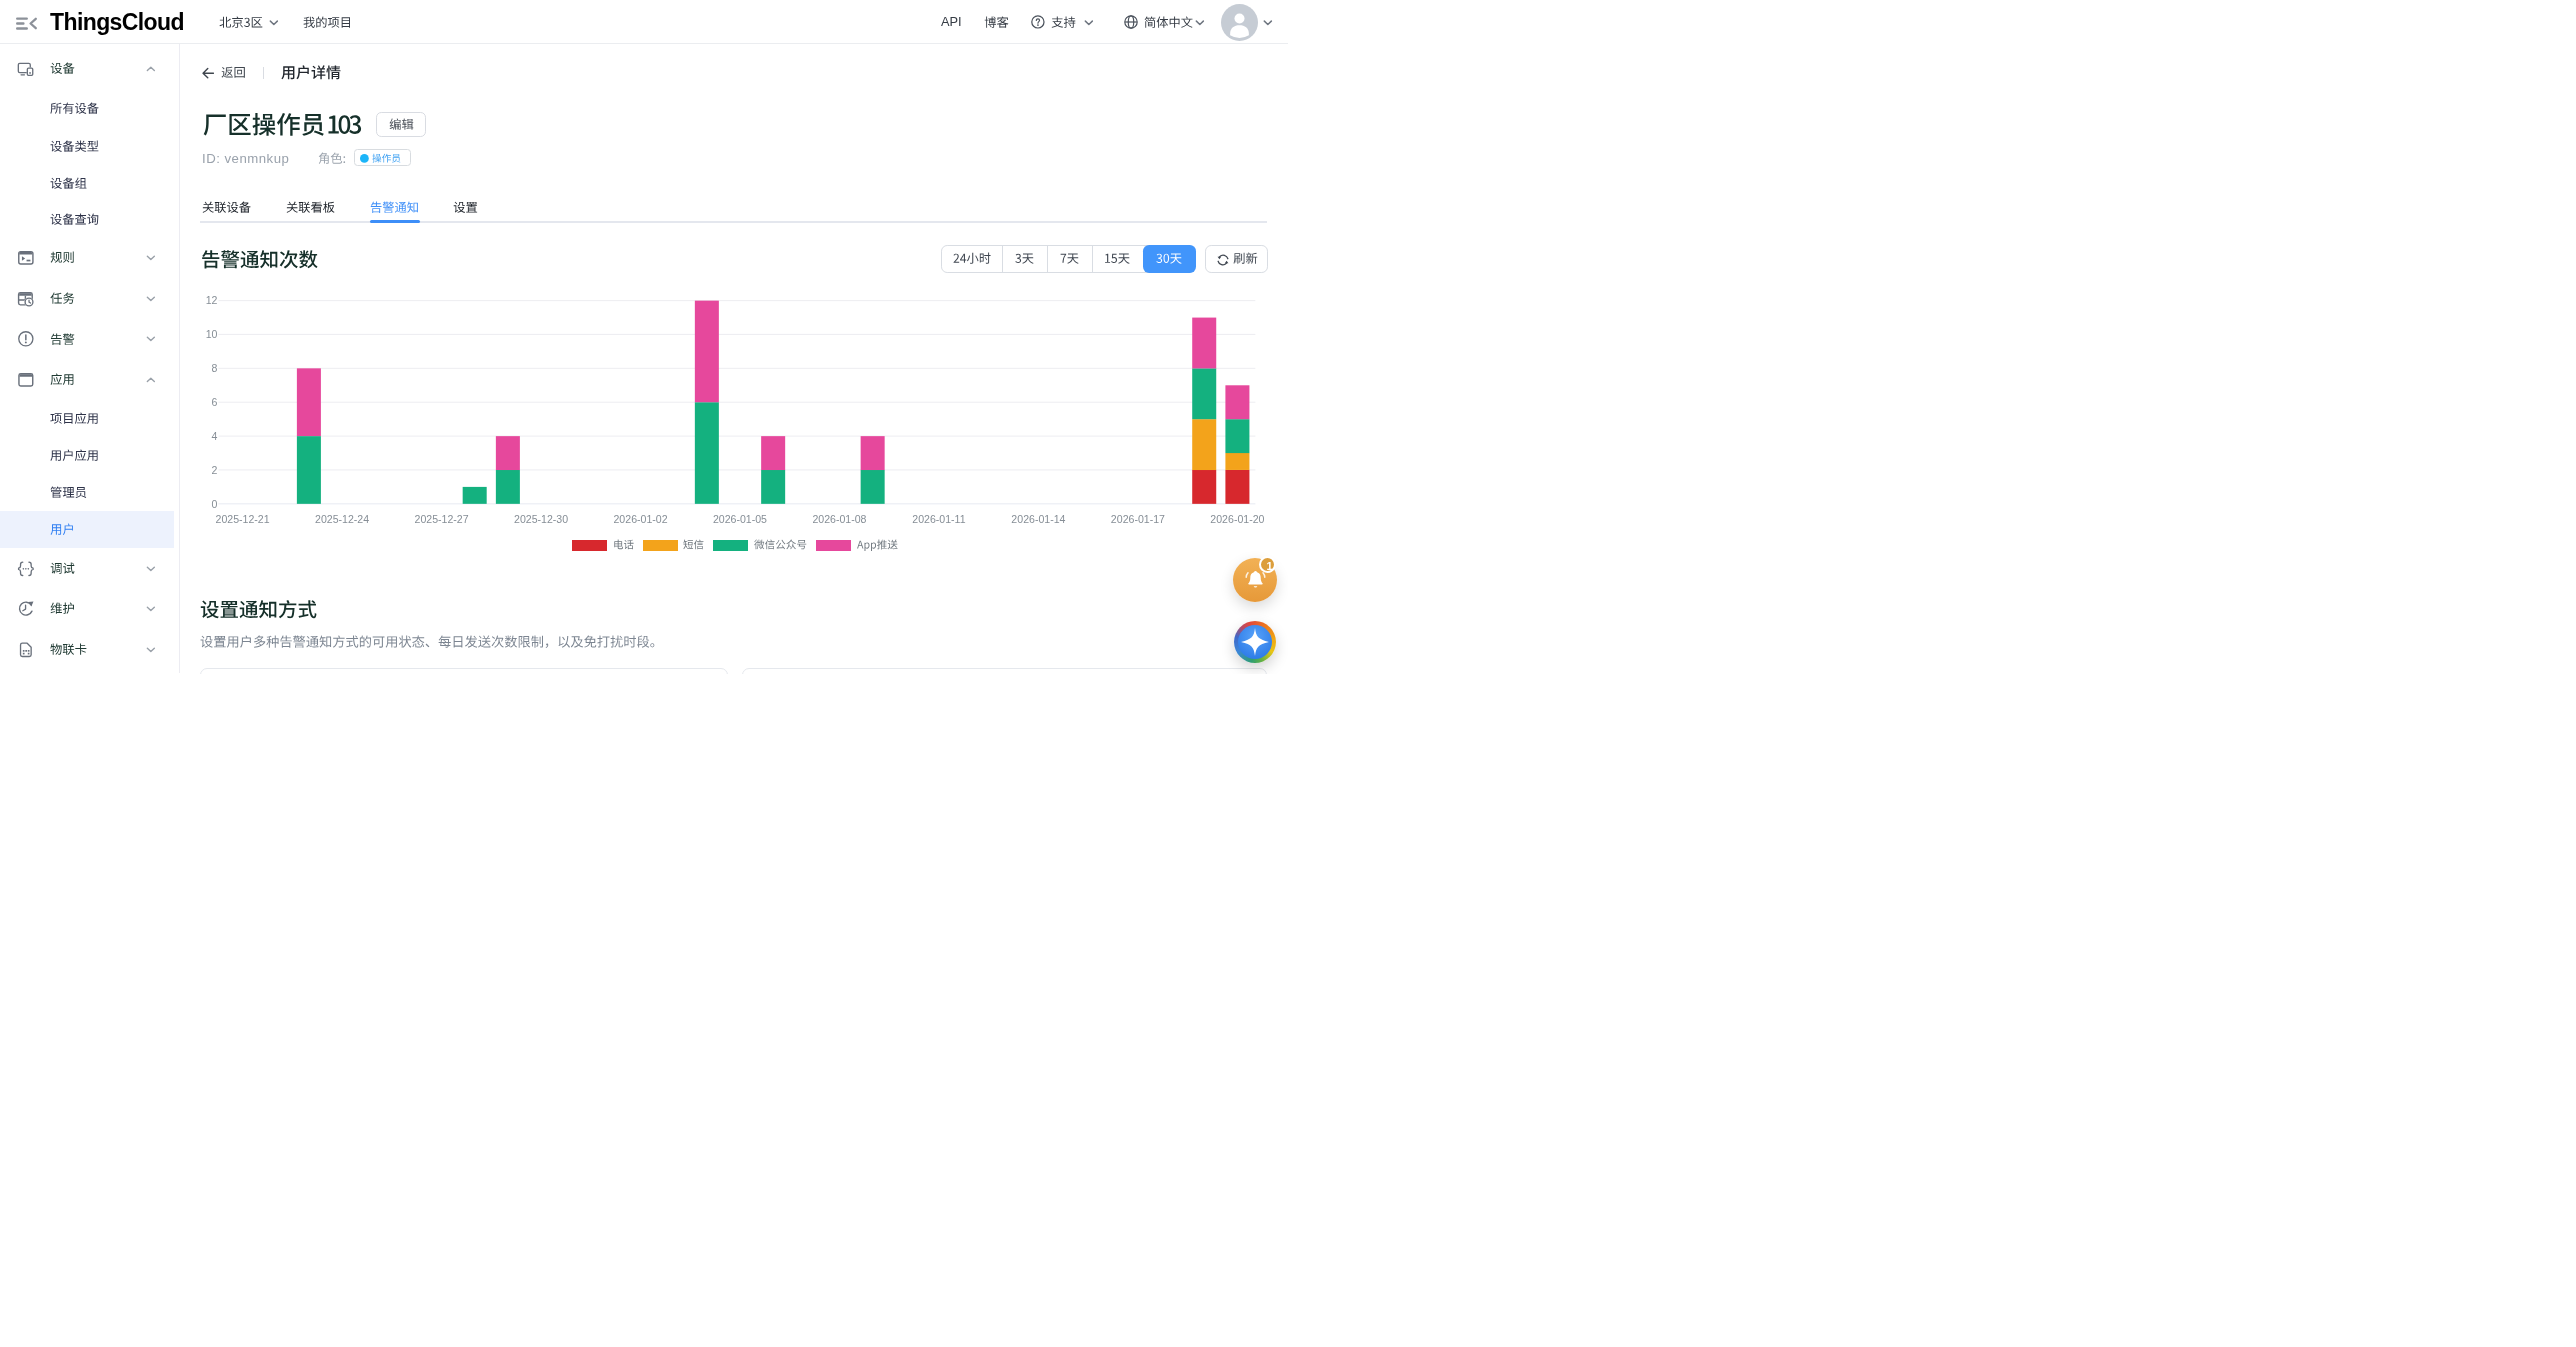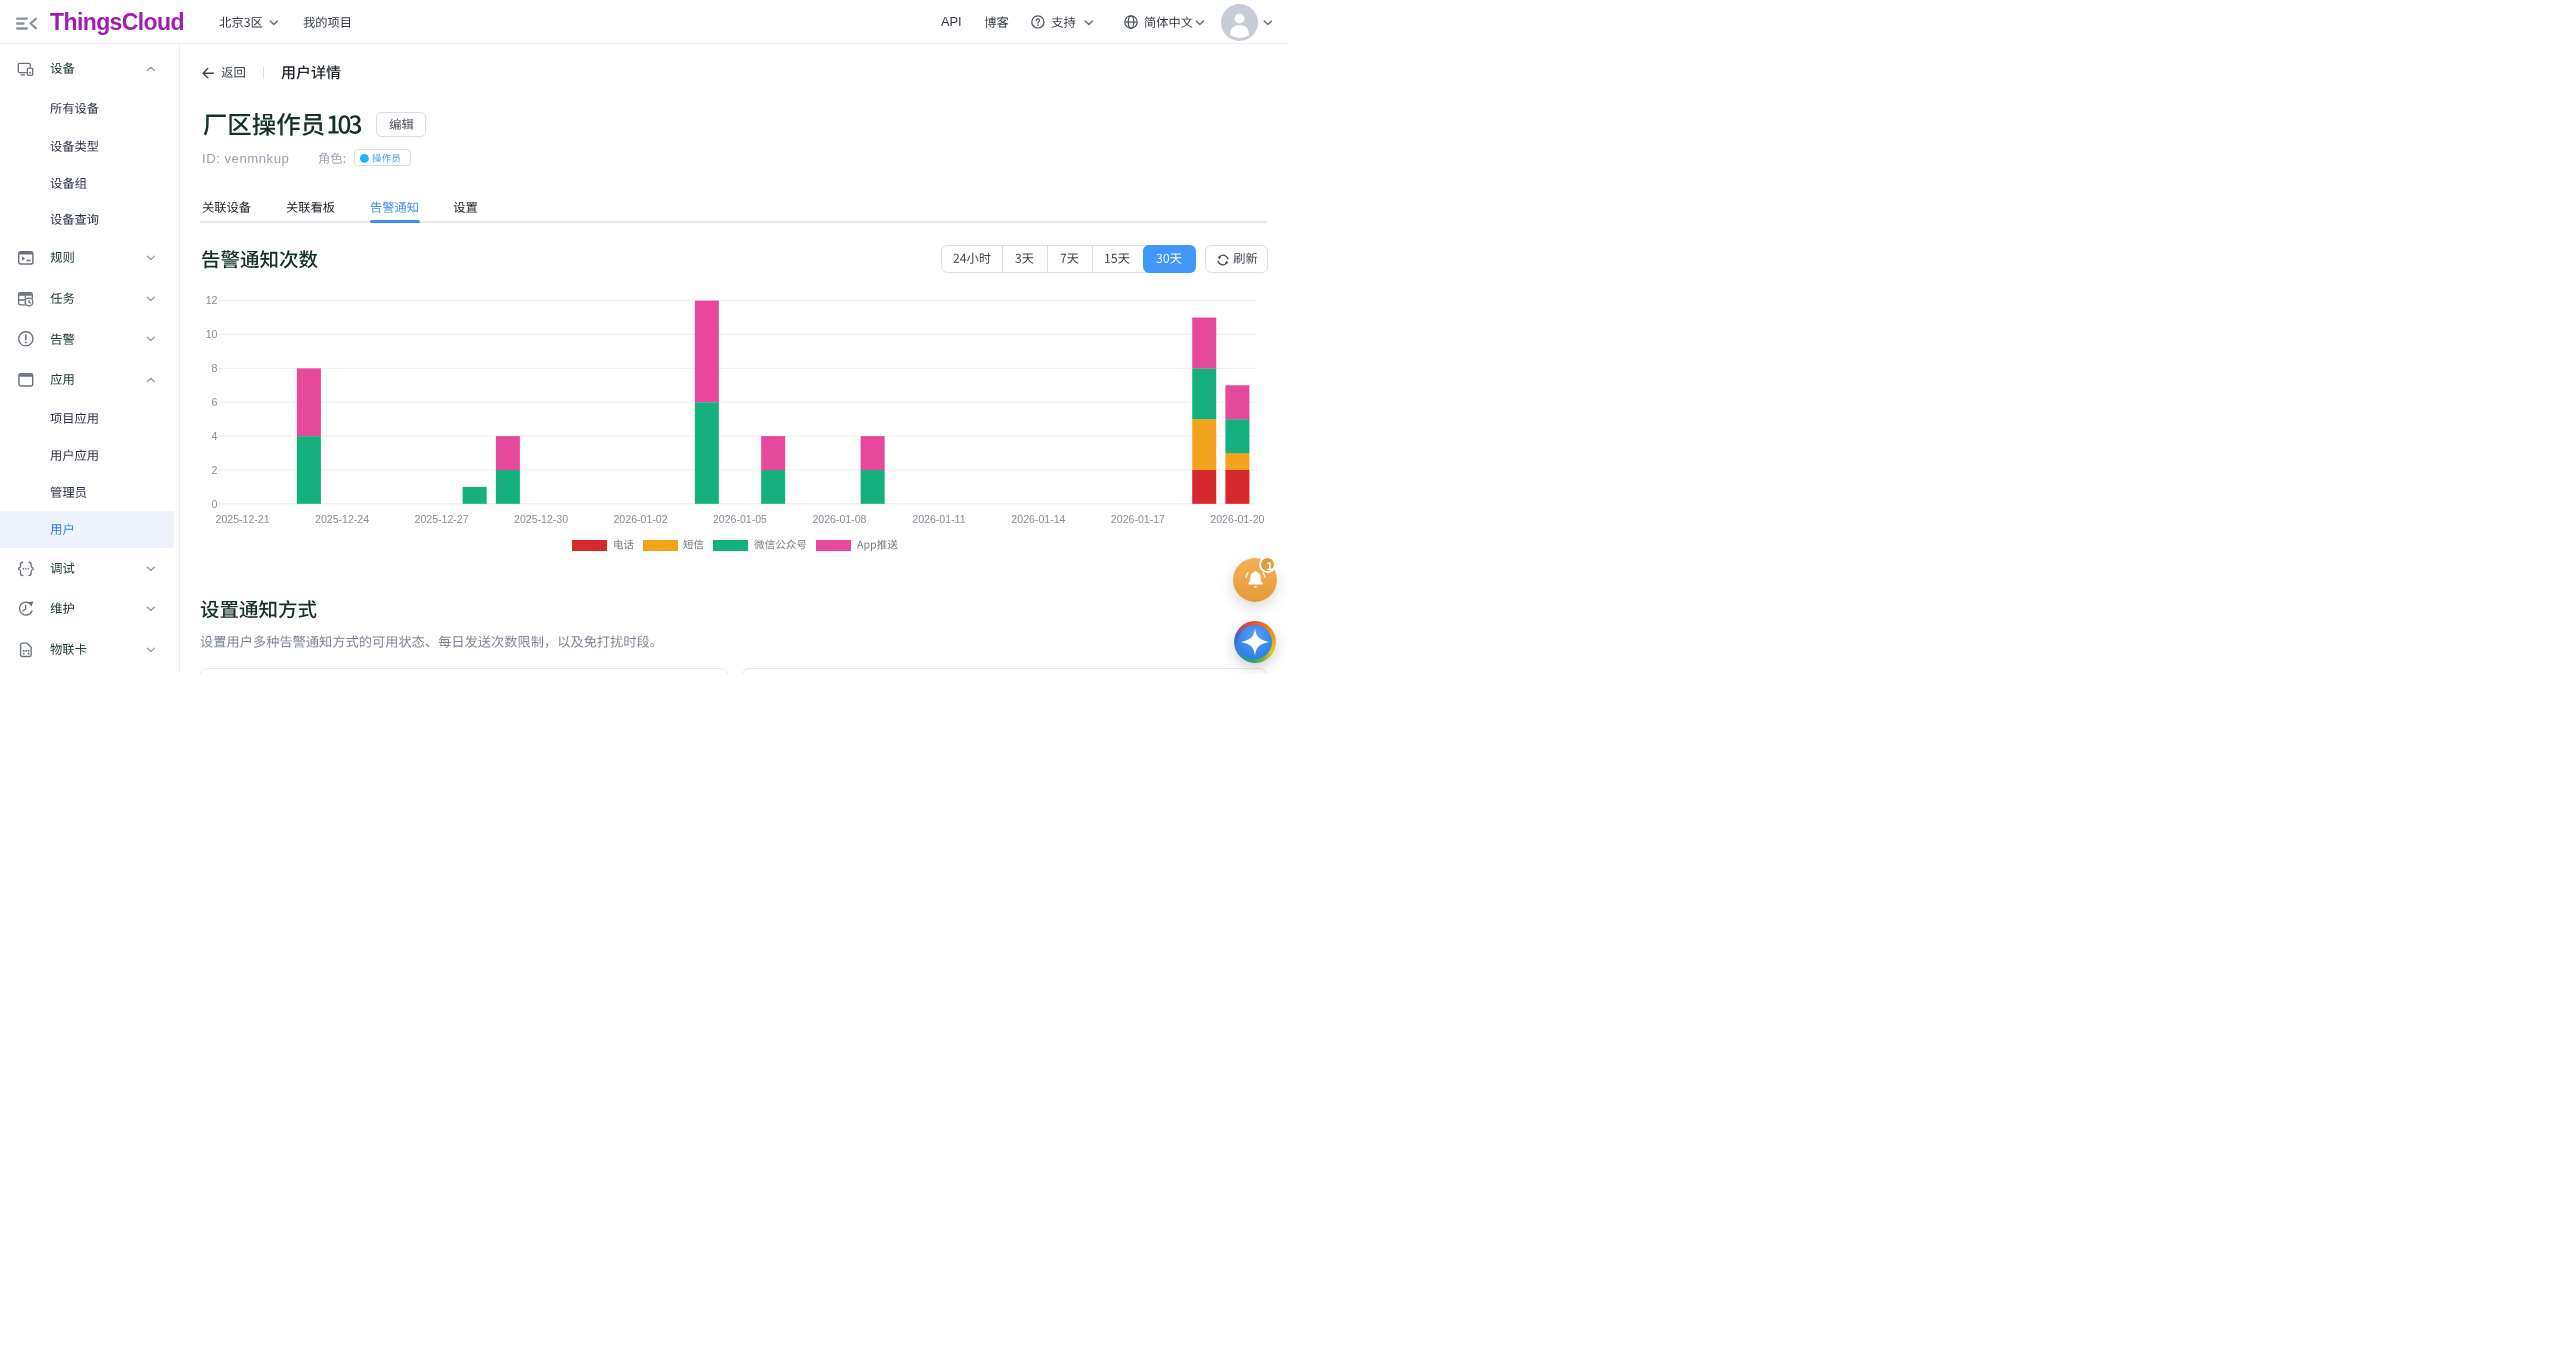--- a/index.html
+++ b/index.html
@@ -3,21 +3,21 @@
 <div style="position:relative;width:1288px;height:674px;overflow:hidden;background:#fff">
 <div style="position:absolute;left:0px;top:0px;width:1288px;height:44px;background:#fff;border-bottom:0.9px solid #ebedf0"></div>
 <svg class="abs" style="left:15px;top:14.6px" width="23" height="17" viewBox="0 0 26 19">
 <g fill="#8c9199">
         <rect x="1.2" y="2.6" width="13.4" height="2.7" rx="1.2"></rect>
 <rect x="1.2" y="8.2" width="9.6" height="2.7" rx="1.2"></rect>
 <rect x="1.2" y="13.8" width="13.4" height="2.7" rx="1.2"></rect>
       </g>
 <path d="M23.5 4.2 L17.6 9.5 L23.5 14.8" stroke="#8c9199" stroke-width="2.6" fill="none" stroke-linecap="round" stroke-linejoin="round"></path>
     </svg>
-<div class="abs" style="left:50px;top:8.8px;font-size:23px;font-weight:bold;color:#a21caf;letter-spacing:-0.6px;line-height:26.5px">ThingsCloud</div>
+<div class="abs" style="left:50px;top:8.8px;font-size:23px;font-weight:bold;color:#000000;letter-spacing:-0.6px;line-height:26.5px">ThingsCloud</div>
 <div style="position:absolute;left:219px;top:17px;line-height:0"><svg width="44" height="12.6" viewBox="0 0 49.8 14.3" style="overflow:visible">
         <path d="M0.5 9.5L1 10.5C2 10.1 3.2 9.6 4.5 9L4.5 12.2L5.6 12.2L5.6 -0.3L4.5 -0.3L4.5 3L0.9 3L0.9 4L4.5 4L4.5 8C3 8.6 1.5 9.1 0.5 9.5ZM12.5 1.8C11.6 2.6 10.3 3.6 9 4.4L9 -0.3L7.9 -0.3L7.9 10.1C7.9 11.6 8.3 12 9.6 12C9.9 12 11.6 12 11.9 12C13.2 12 13.5 11.1 13.6 8.5C13.3 8.5 12.9 8.3 12.6 8C12.5 10.4 12.4 11 11.8 11C11.4 11 10 11 9.7 11C9.1 11 9 10.8 9 10.1L9 5.5C10.5 4.6 12.1 3.7 13.3 2.8ZM17.7 4.3L24.4 4.3L24.4 6.5L17.7 6.5ZM23.6 8.9C24.5 9.8 25.6 11.1 26.2 11.9L27.1 11.3C26.5 10.5 25.4 9.3 24.4 8.3ZM17.3 8.3C16.7 9.3 15.7 10.5 14.7 11.2C15 11.4 15.3 11.7 15.5 11.9C16.5 11.1 17.6 9.8 18.3 8.7ZM19.8 -0.3C20.1 0.1 20.4 0.7 20.7 1.2L14.9 1.2L14.9 2.2L27.1 2.2L27.1 1.2L21.9 1.2C21.7 0.7 21.2 -0.1 20.8 -0.7ZM16.6 3.3L16.6 7.5L20.5 7.5L20.5 11.1C20.5 11.3 20.4 11.3 20.2 11.4C19.9 11.4 19.1 11.4 18.1 11.3C18.2 11.6 18.4 12 18.5 12.3C19.7 12.3 20.5 12.3 21 12.2C21.5 12 21.6 11.7 21.6 11.1L21.6 7.5L25.5 7.5L25.5 3.3ZM31.7 11.4C33.5 11.4 35 10.3 35 8.5C35 7 34 6.1 32.8 5.9L32.8 5.8C33.9 5.4 34.6 4.6 34.6 3.3C34.6 1.7 33.4 0.8 31.6 0.8C30.5 0.8 29.6 1.3 28.8 2L29.5 2.8C30.1 2.2 30.8 1.8 31.6 1.8C32.7 1.8 33.3 2.4 33.3 3.4C33.3 4.5 32.6 5.4 30.5 5.4L30.5 6.4C32.9 6.4 33.7 7.2 33.7 8.4C33.7 9.6 32.8 10.3 31.6 10.3C30.4 10.3 29.7 9.8 29.1 9.1L28.4 10C29.1 10.7 30.1 11.4 31.7 11.4ZM48.7 0.2L37.1 0.2L37.1 11.9L49.1 11.9L49.1 10.9L38.2 10.9L38.2 1.2L48.7 1.2ZM39.4 3C40.5 3.9 41.7 5 42.8 6C41.7 7.2 40.3 8.3 38.9 9.1C39.2 9.3 39.6 9.7 39.8 9.9C41.1 9 42.4 8 43.6 6.7C44.8 7.9 45.9 9 46.6 9.9L47.4 9.1C46.7 8.3 45.5 7.1 44.3 6C45.3 4.8 46.2 3.6 47 2.3L46 1.9C45.3 3.1 44.5 4.2 43.5 5.3C42.4 4.3 41.2 3.2 40.2 2.4Z" fill="#363c45"></path>
       </svg></div>
 <svg class="abs" style="left:269px;top:20px" width="9.7" height="5.6" viewBox="0 0 11 6.4">
       <path d="M1.5 1.3 L5.5 5.2 L9.5 1.3" stroke="#6f7680" stroke-width="1.7" fill="none" stroke-linecap="round" stroke-linejoin="round"></path>
     </svg>
 <div style="position:absolute;left:303px;top:17px;line-height:0"><svg width="49" height="12.6" viewBox="0 0 56.0 14.3" style="overflow:visible">
         <path d="M9.9 0.4C10.7 1.1 11.6 2.1 12.1 2.8L12.9 2.2C12.4 1.5 11.5 0.5 10.7 -0.2ZM11.6 5.2C11.2 6.1 10.5 7 9.8 7.8C9.6 6.9 9.4 5.8 9.2 4.6L13.2 4.6L13.2 3.6L9.1 3.6C9 2.3 8.9 1 8.9 -0.4L7.8 -0.4C7.9 0.9 7.9 2.3 8 3.6L4.8 3.6L4.8 1.1C5.7 0.9 6.5 0.7 7.2 0.5L6.4 -0.4C5.1 0.1 2.8 0.6 0.9 0.9C1 1.1 1.1 1.5 1.2 1.8C2 1.7 2.9 1.5 3.8 1.3L3.8 3.6L0.8 3.6L0.8 4.6L3.8 4.6L3.8 7.1L0.6 7.7L0.9 8.8L3.8 8.1L3.8 11C3.8 11.2 3.7 11.3 3.5 11.3C3.2 11.3 2.4 11.3 1.5 11.3C1.6 11.6 1.8 12 1.9 12.3C3 12.3 3.8 12.3 4.2 12.1C4.7 12 4.8 11.6 4.8 11L4.8 7.8L7.4 7.2L7.3 6.3L4.8 6.8L4.8 4.6L8.1 4.6C8.3 6.1 8.6 7.5 8.9 8.7C7.9 9.6 6.8 10.4 5.6 11C5.9 11.2 6.2 11.5 6.3 11.8C7.4 11.2 8.4 10.5 9.3 9.7C9.9 11.4 10.8 12.4 11.9 12.4C12.9 12.4 13.3 11.7 13.5 9.4C13.2 9.3 12.9 9 12.6 8.8C12.5 10.6 12.4 11.3 12 11.3C11.3 11.3 10.6 10.4 10.1 8.9C11.1 7.9 11.9 6.8 12.6 5.6ZM21.7 5.3C22.5 6.3 23.5 7.7 23.9 8.6L24.8 8C24.3 7.2 23.3 5.8 22.5 4.8ZM17.4 -0.6C17.2 0.1 17 1 16.8 1.7L15.2 1.7L15.2 12L16.2 12L16.2 10.9L20.1 10.9L20.1 1.7L17.8 1.7C18 1.1 18.3 0.3 18.5 -0.4ZM16.2 2.6L19.1 2.6L19.1 5.6L16.2 5.6ZM16.2 9.9L16.2 6.5L19.1 6.5L19.1 9.9ZM22.4 -0.6C21.9 1.3 21.2 3.2 20.2 4.5C20.5 4.6 20.9 4.9 21.1 5.1C21.6 4.4 22 3.6 22.4 2.6L26 2.6C25.8 8.2 25.6 10.4 25.1 10.9C25 11.1 24.8 11.1 24.5 11.1C24.2 11.1 23.4 11.1 22.5 11C22.7 11.3 22.8 11.7 22.8 12C23.6 12.1 24.4 12.1 24.9 12.1C25.4 12 25.7 11.9 26 11.5C26.6 10.8 26.8 8.6 27 2.2C27 2 27 1.7 27 1.7L22.8 1.7C23 1 23.2 0.3 23.4 -0.4ZM36.7 4.2L36.7 7.2C36.7 8.6 36.3 10.4 32.5 11.5C32.7 11.7 33 12.1 33.1 12.3C37.1 11 37.7 9 37.7 7.2L37.7 4.2ZM37.6 9.9C38.7 10.6 40.1 11.6 40.8 12.3L41.5 11.6C40.8 10.9 39.4 9.9 38.3 9.3ZM28.4 8.6L28.7 9.7C30 9.3 31.7 8.7 33.3 8.1L33.2 7.2L31.5 7.7L31.5 2.1L33.1 2.1L33.1 1.1L28.6 1.1L28.6 2.1L30.4 2.1L30.4 8.1ZM33.8 2.5L33.8 9.1L34.9 9.1L34.9 3.4L39.4 3.4L39.4 9L40.5 9L40.5 2.5L37.2 2.5C37.4 2 37.6 1.5 37.8 1L41.4 1L41.4 0.1L33.3 0.1L33.3 1L36.6 1C36.4 1.5 36.3 2 36.1 2.5ZM45.3 4.6L52.6 4.6L52.6 6.9L45.3 6.9ZM45.3 3.6L45.3 1.3L52.6 1.3L52.6 3.6ZM45.3 7.9L52.6 7.9L52.6 10.3L45.3 10.3ZM44.2 0.3L44.2 12.2L45.3 12.2L45.3 11.3L52.6 11.3L52.6 12.2L53.7 12.2L53.7 0.3Z" fill="#363c45"></path>
       </svg></div>
 <div class="abs" style="left:941px;top:15px;font-size:12.8px;color:#363c45;line-height:14px">API</div>

